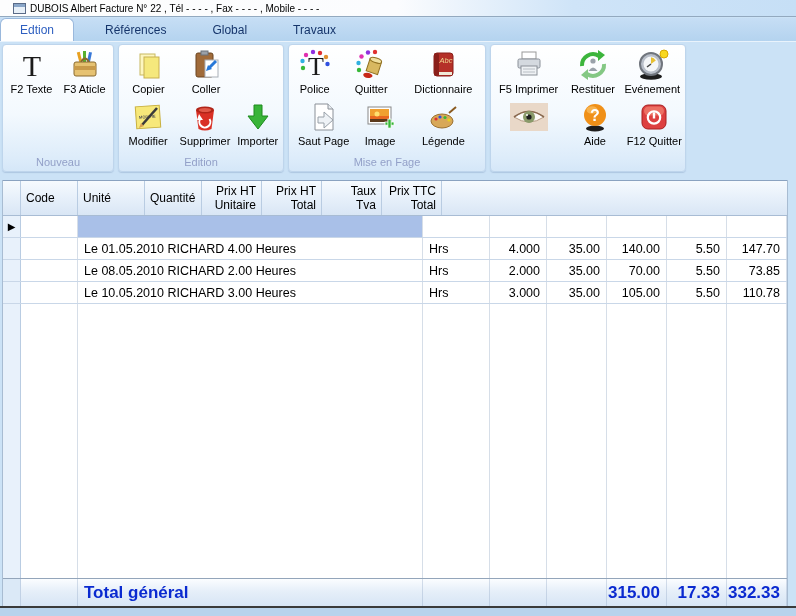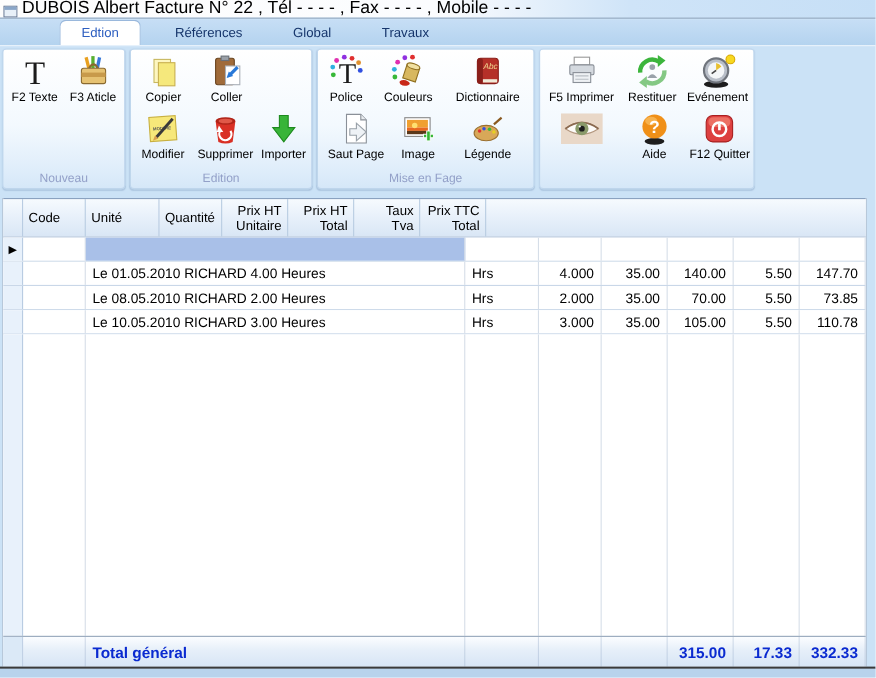--- a/index.html
+++ b/index.html
@@ -3,29 +3,29 @@
 <meta charset="utf-8">
 <style>
   * { box-sizing: border-box; margin: 0; padding: 0; }
   body { font-family: "Liberation Sans", sans-serif; }
   .window { position: relative; width: 796px; height: 616px; background: #cbe2f6; overflow: hidden; }
 
   
   .titlebar { position: absolute; top: 0; left: 0; width: 796px; height: 17px;
     background: linear-gradient(to right, #fdfdfd 0%, #fbfcfe 50%, #cfe4f8 72%, #c6dff6 100%);
     border-bottom: 1px solid #93a9bf; display: flex; align-items: center; gap: 4px;
-    font-size: 16px; color: #000; padding-left: 3px; }
+    font-size: 10px; color: #000; padding-left: 13px; }
   .appicon { width: 13px; height: 11px; display: inline-block; }
 
   
   .tabbar { position: absolute; top: 18px; left: 0; width: 796px; height: 24px;
     background: linear-gradient(#c6def5, #b4d3ef); display: flex; align-items: flex-end;
     border-bottom: 1px solid #e9f3fc; }
   .tab { font-size: 12px; color: #16356b; padding: 4px 15px 4px 31px; cursor: default; }
-  .tab.first { margin-left: 54px; }
+  .tab.first { }
   .tab.selected { background: #fff; border: 1px solid #9ab8dc; border-bottom: none;
     border-radius: 6px 6px 0 0; color: #2e5fc0; padding: 4px 19px; }
 
   
   .ribbon { position: absolute; top: 42px; left: 0; width: 796px; height: 134px;
     display: flex; gap: 4px; padding: 2px 0 0 2px; }
   .group { height: 128px; border: 1px solid #bed5ec; border-radius: 4px;
     background: linear-gradient(#ffffff, #f3f9fe 55%, #ddecfa 90%, #d5e7f8);
     display: flex; flex-direction: column; box-shadow: 0 1px 1px rgba(120,150,185,.35); }
   .g1 { width: 112px; } .g2 { width: 166px; } .g3 { width: 198px; } .g4 { width: 196px; }
@@ -62,21 +62,21 @@
   .grow { height: 22px; display: flex; font-size: 12.5px; color: #000;
     border-bottom: 1px solid #c9d7e8; background: #fff; }
   .grow .cell { border-right: 1px solid #d6dee8; }
   .sel-cell { background: #e8f1fb; border-right: 1px solid #b9cce2 !important;
     font-size: 10px; color: #000; }
   .newrow .c-des { background: #a9c0e8; }
 
   .gfill { flex: 1; display: flex; background: #fff; }
   .gfill .cell { border-right: 1px solid #d6dee8; height: 100%; }
 
-  .gtotal { height: 28px; display: flex; font-size: 14px; font-weight: bold; color: #0a2ad0;
+  .gtotal { height: 28px; display: flex; font-size: 17px; font-weight: bold; color: #0a2ad0;
     background: linear-gradient(#fbfdff, #e6eff9 45%, #d7e5f5);
     border-top: 1px solid #93a5ba; }
   .gtotal .cell { border-right: 1px solid rgba(150,170,200,.38); }
   .gtotal .c-sel { background: #dbe9f7; }
 
   .bottomline { position: absolute; top: 606px; left: 0; width: 796px; height: 2px; background: #3a3a3a; }
   .bottomstrip { position: absolute; top: 608px; left: 0; width: 796px; height: 8px; background: #b8d3ec; }
 </style>
 </head>
 <body>
@@ -221,21 +221,21 @@
                 <circle cx="6.5" cy="7.5" r="2.2" fill="#e030b0"></circle>
                   <circle cx="13" cy="3.5" r="2.2" fill="#9030e0"></circle>
                 <circle cx="20" cy="3" r="2.2" fill="#e03030"></circle>
                 <g transform="rotate(18 19 17)">
                   <rect x="13" y="11" width="12" height="13" fill="#d8b860" stroke="#907020"></rect>
                   <ellipse cx="19" cy="11" rx="6" ry="2.4" fill="#f0e0a0" stroke="#907020"></ellipse>
                 </g>
                 <path d="M10 24 q-3 1 -1 3.5 q3 2.5 7 1 q3 -1.5 0 -3.5 q-3 -2 -6 -1 z" fill="#c82818"></path>
               </svg>
             </span>
-            <span class="rlbl">Couleurs</span>
+            <span class="rlbl">Quitter</span>
           </div>
           <div class="rbtn bw80">
             <span class="ric">
               <svg width="32" height="32" viewBox="0 0 32 32">
                 <rect x="7" y="4" width="19" height="23" rx="3" fill="#b53028" stroke="#8a1f1a"></rect>
                 <rect x="7" y="4" width="5" height="23" rx="2" fill="#8a1f1a"></rect>
                 <rect x="12" y="23" width="13" height="3" fill="#f0ead8"></rect>
                 <text x="19" y="14" font-size="7.5" font-style="italic" text-anchor="middle" fill="#f0d890">Abc</text>
               </svg>
             </span>

